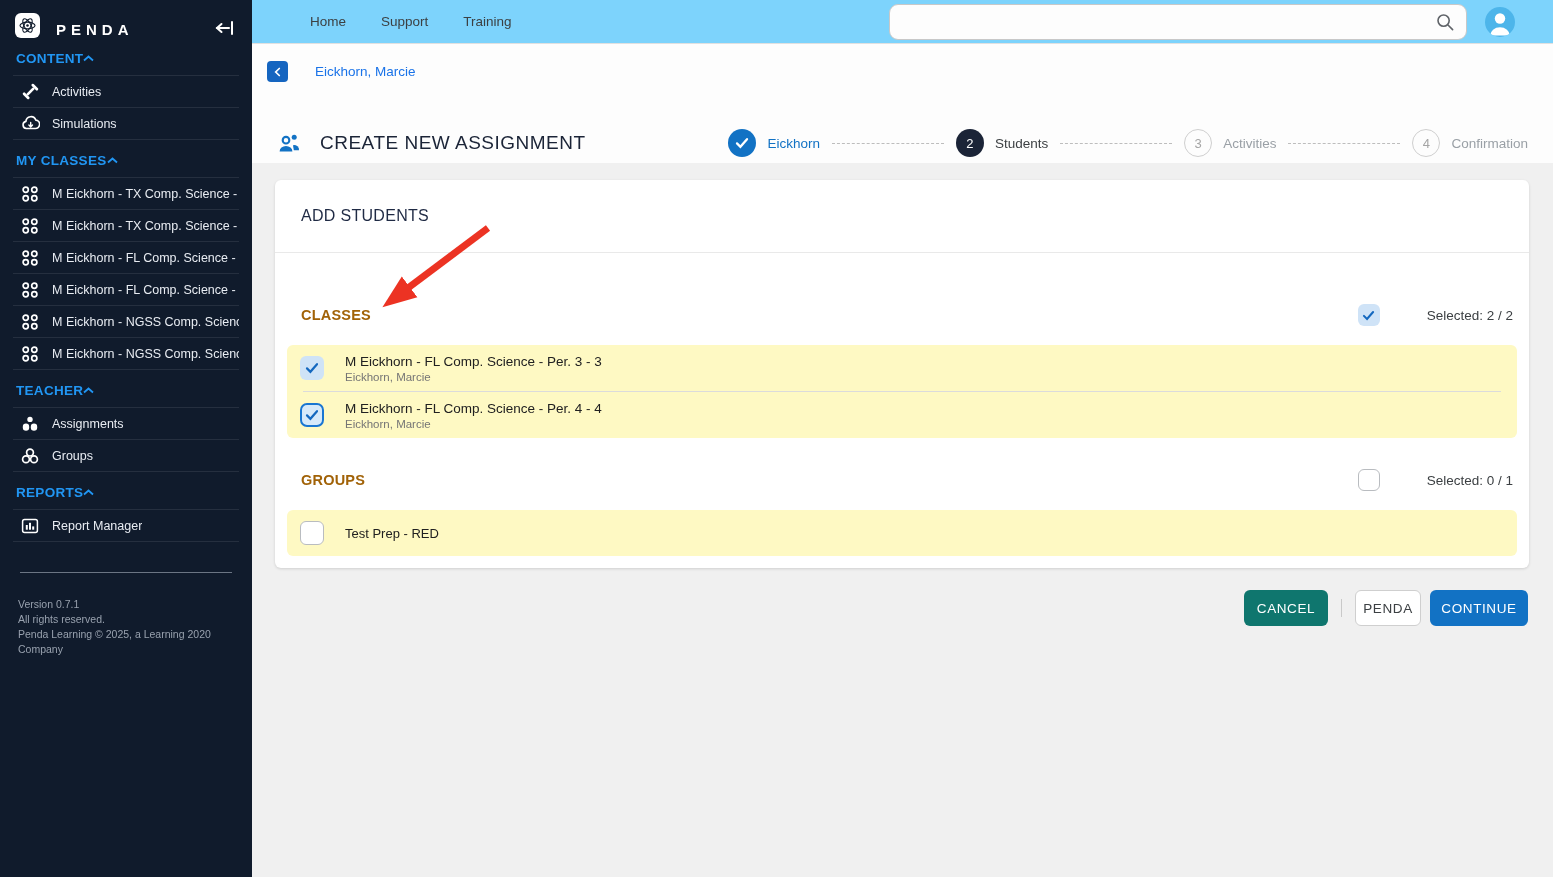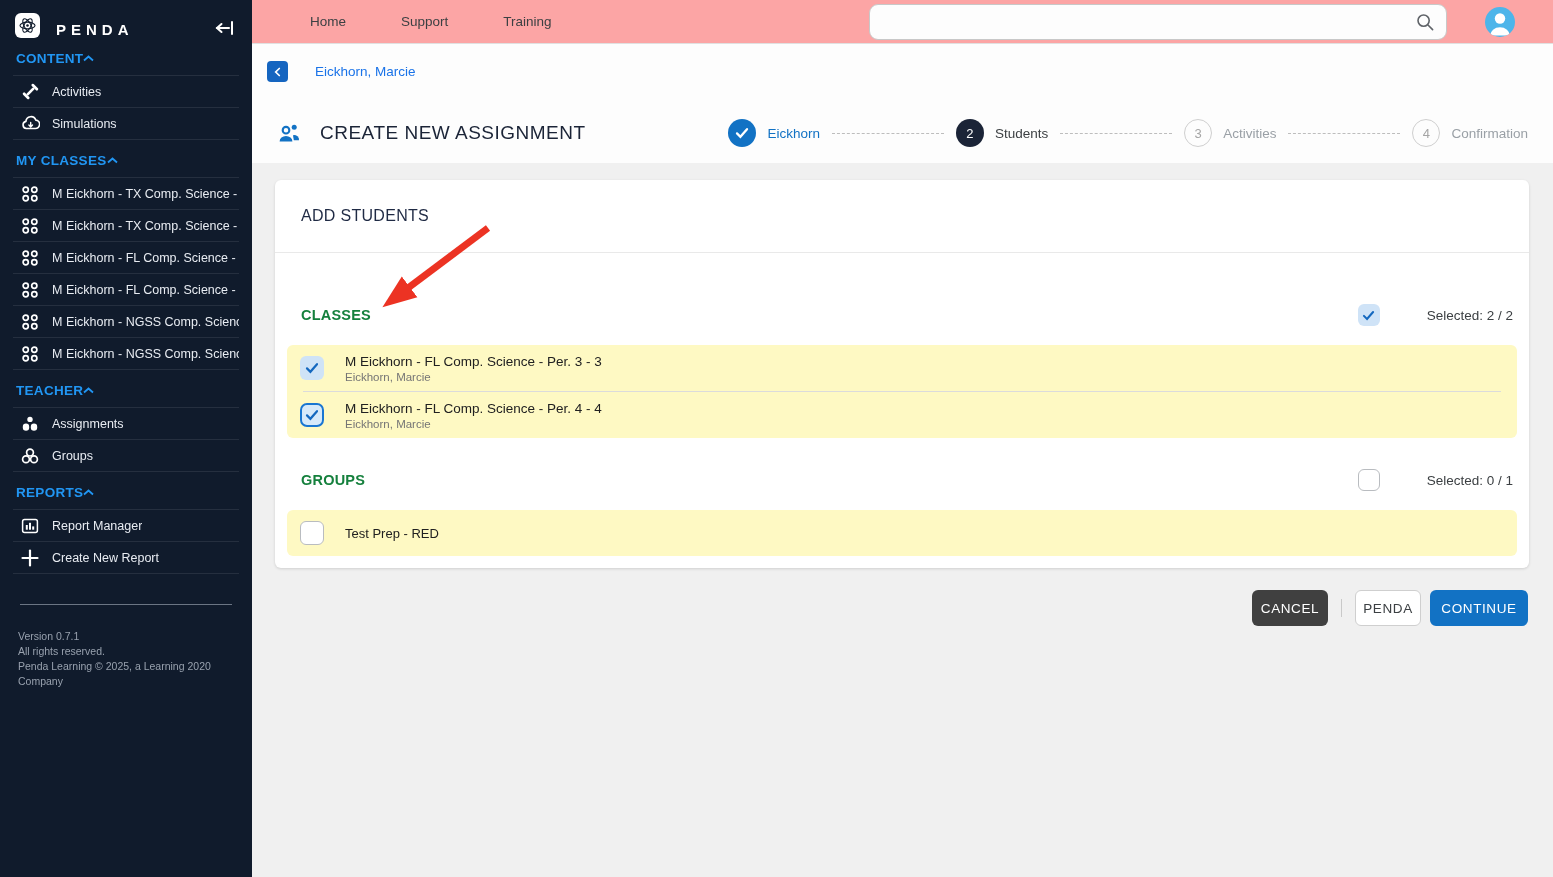--- a/index.html
+++ b/index.html
@@ -31,37 +31,37 @@
     border-top:1px solid rgba(255,255,255,.09); cursor:pointer; }
   .sicon { width:20px; display:flex; justify-content:center; flex:0 0 20px; }
   .silabel { font-size:12.5px; color:#e8ecf2; white-space:nowrap; overflow:hidden; }
 
   .side-divider { margin:30px auto 24px; width:212px; border-top:1px solid #6b7584; }
   .side-footer { text-align:left; font-size:10.5px; line-height:15px; color:#98a1ae; padding:0 18px; }
 
   
   .main { position:absolute; left:252px; top:0; right:0; bottom:0; background:#f0f0f0; }
 
-  .topbar { position:absolute; left:0; top:0; right:0; height:44px; background:#fca5a5;
-    border-bottom:1px solid #e1e1e1; display:flex; align-items:center; padding:0 38px 0 58px; z-index:3;gap:20px; }
+  .topbar { position:absolute; left:0; top:0; right:0; height:44px; background:#7dd3fc;
+    border-bottom:1px solid #e1e1e1; display:flex; align-items:center; padding:0 38px 0 58px; z-index:3; }
   .nav-link { font-size:13.5px; color:#3c4043; margin-right:35px; cursor:pointer; }
   .search-wrap { margin-left:auto; position:relative; width:578px; height:36px; }
   .search-input { width:100%; height:100%; border:1px solid #c8c8c8; border-radius:9px;
     background:#fdfdfd; padding:0 40px 0 14px; font-size:13px; font-family:"Liberation Sans",sans-serif; outline:none; }
   .search-icon { position:absolute; right:12px; top:8px; cursor:pointer; }
   .avatar { width:30px; height:30px; margin-left:18px; border-radius:50%; cursor:pointer; flex:0 0 30px; }
 
   .white-band { position:absolute; left:0; top:44px; right:0; height:119px; background:#fdfdfd; }
 
   .breadcrumb-row { position:absolute; left:15px; top:17px; display:flex; align-items:center; gap:27px; }
   .back-btn { width:21px; height:21px; background:#1565c0; border-radius:4px;
     display:flex; align-items:center; justify-content:center; cursor:pointer; }
   .breadcrumb-label { font-size:13.5px; font-weight:500; color:#1a73e8; cursor:pointer; }
 
-  .title-row { position:absolute; left:25px; right:25px; top:68px; height:42px;
+  .title-row { position:absolute; left:25px; right:25px; top:78px; height:42px;
     display:flex; align-items:center; }
   .page-title { margin-left:19px; font-size:19px; font-weight:500; letter-spacing:.5px; color:#1b2437; }
 
   
   .stepper { margin-left:auto; display:flex; align-items:center; }
   .step { display:flex; align-items:center; cursor:pointer; }
   .step-circle { width:28px; height:28px; border-radius:50%; display:flex; align-items:center;
     justify-content:center; font-size:13px; }
   .step.complete .step-circle { background:#1272c4; color:#fff; }
   .step.active .step-circle { background:#1b2437; color:#fff; }
@@ -76,21 +76,21 @@
   .card { position:absolute; left:23px; top:180px; width:1254px; height:388px;
     background:#fff; border-radius:6px; box-shadow:0 1px 3px rgba(0,0,0,.14); }
   .card-header { height:73px; display:flex; align-items:center; padding-left:26px;
     border-bottom:1px solid #e9e9e9; }
   .card-title { font-size:16px; font-weight:500; letter-spacing:.3px; color:#1f2a44; }
 
   .section-head { display:flex; align-items:center; justify-content:space-between;
     padding:0 16px 0 26px; height:24px; }
   .section-head.classes { margin-top:50px; }
   .section-head.groups { margin-top:30px; }
-  .section-title { font-size:14.5px; font-weight:bold; letter-spacing:.2px; color:#15803d; }
+  .section-title { font-size:14.5px; font-weight:bold; letter-spacing:.2px; color:#a16207; }
   .selected-wrap { display:flex; align-items:center; gap:13px; }
   .selected-label { font-size:13.5px; color:#3c4043;margin-left:34px; }
 
   .rows { margin:18px 12px 0; background:#fef9c3; border-radius:6px; overflow:hidden; }
   .row { height:46px; display:flex; align-items:center; gap:21px; padding-left:13px; cursor:pointer; }
   .row-divider { border-top:1px solid #dbdbdb; margin:0 16px; }
   .row-text .row-title { font-size:13.5px; color:#212121; }
   .row-text .row-sub { font-size:11.5px; color:#757575; margin-top:2px; }
   .row-title-only { font-size:13px; color:#212121; }
 
@@ -99,21 +99,21 @@
     justify-content:center; cursor:pointer; flex:0 0 auto; }
   .cb.small { width:22px; height:22px; }
   .cb.checked { background:#cfe3f7; color:#1468bf; }
   .cb.checked-focus { background:#d6e9fa; border:2px solid #1976d2; border-radius:7px; color:#1468bf; }
   .cb.empty { background:#fff; border:1.5px solid #b9bcc0; }
 
   
   .actions { position:absolute; top:590px; right:25px; display:flex; align-items:center; }
   .btn { height:36px; border:none; border-radius:6px; font-size:13.5px; font-weight:500;
     letter-spacing:.6px; cursor:pointer; font-family:"Liberation Sans",sans-serif; }
-  .btn-cancel { width:76px; background:#404040; color:#fff; }
+  .btn-cancel { width:84px; background:#0f766e; color:#fff; }
   .btn-sep { width:1px; height:18px; background:#c9c9c9; margin:0 13px; }
   .btn-back { width:66px; background:#fff; border:1px solid #cfcfcf; color:#3c4043; }
   .btn-continue { width:98px; background:#1272c4; color:#fff; margin-left:9px; }
 
   .arrow-overlay { position:absolute; left:108px; top:218px; pointer-events:none; z-index:4; }
 </style>
 </head>
 <body>
 
 <div class="sidebar">
@@ -288,29 +288,20 @@
     <div class="side-item">
       <span class="sicon">
         <svg width="18" height="18" viewBox="0 0 18 18">
             <rect x="1.6" y="2.6" width="14.8" height="12.8" rx="2" fill="none" stroke="#fff" stroke-width="1.5"></rect>
             <rect x="4.8" y="8" width="2" height="4.7" fill="#fff"></rect>
             <rect x="8" y="5.8" width="2" height="6.9" fill="#fff"></rect>
             <rect x="11.2" y="9.4" width="2" height="3.3" fill="#fff"></rect>
           </svg>
       </span>
       <span class="silabel">Report Manager</span>
-    </div>
-    <div class="side-item">
-      <span class="sicon">
-        <svg width="18" height="18" viewBox="0 0 18 18" stroke="#fff" stroke-width="2.2" stroke-linecap="round">
-            <path d="M9 1.5 V16.5"></path>
-            <path d="M1.5 9 H16.5"></path>
-          </svg>
-      </span>
-      <span class="silabel">Create New Report</span>
     </div>
   </div>
 
   <div class="side-divider"></div>
   <div class="side-footer">
     <div>Version 0.7.1</div>
     <div>All rights reserved.</div>
     <div>Penda Learning © 2025, a Learning 2020</div>
     <div>Company</div>
   </div>

